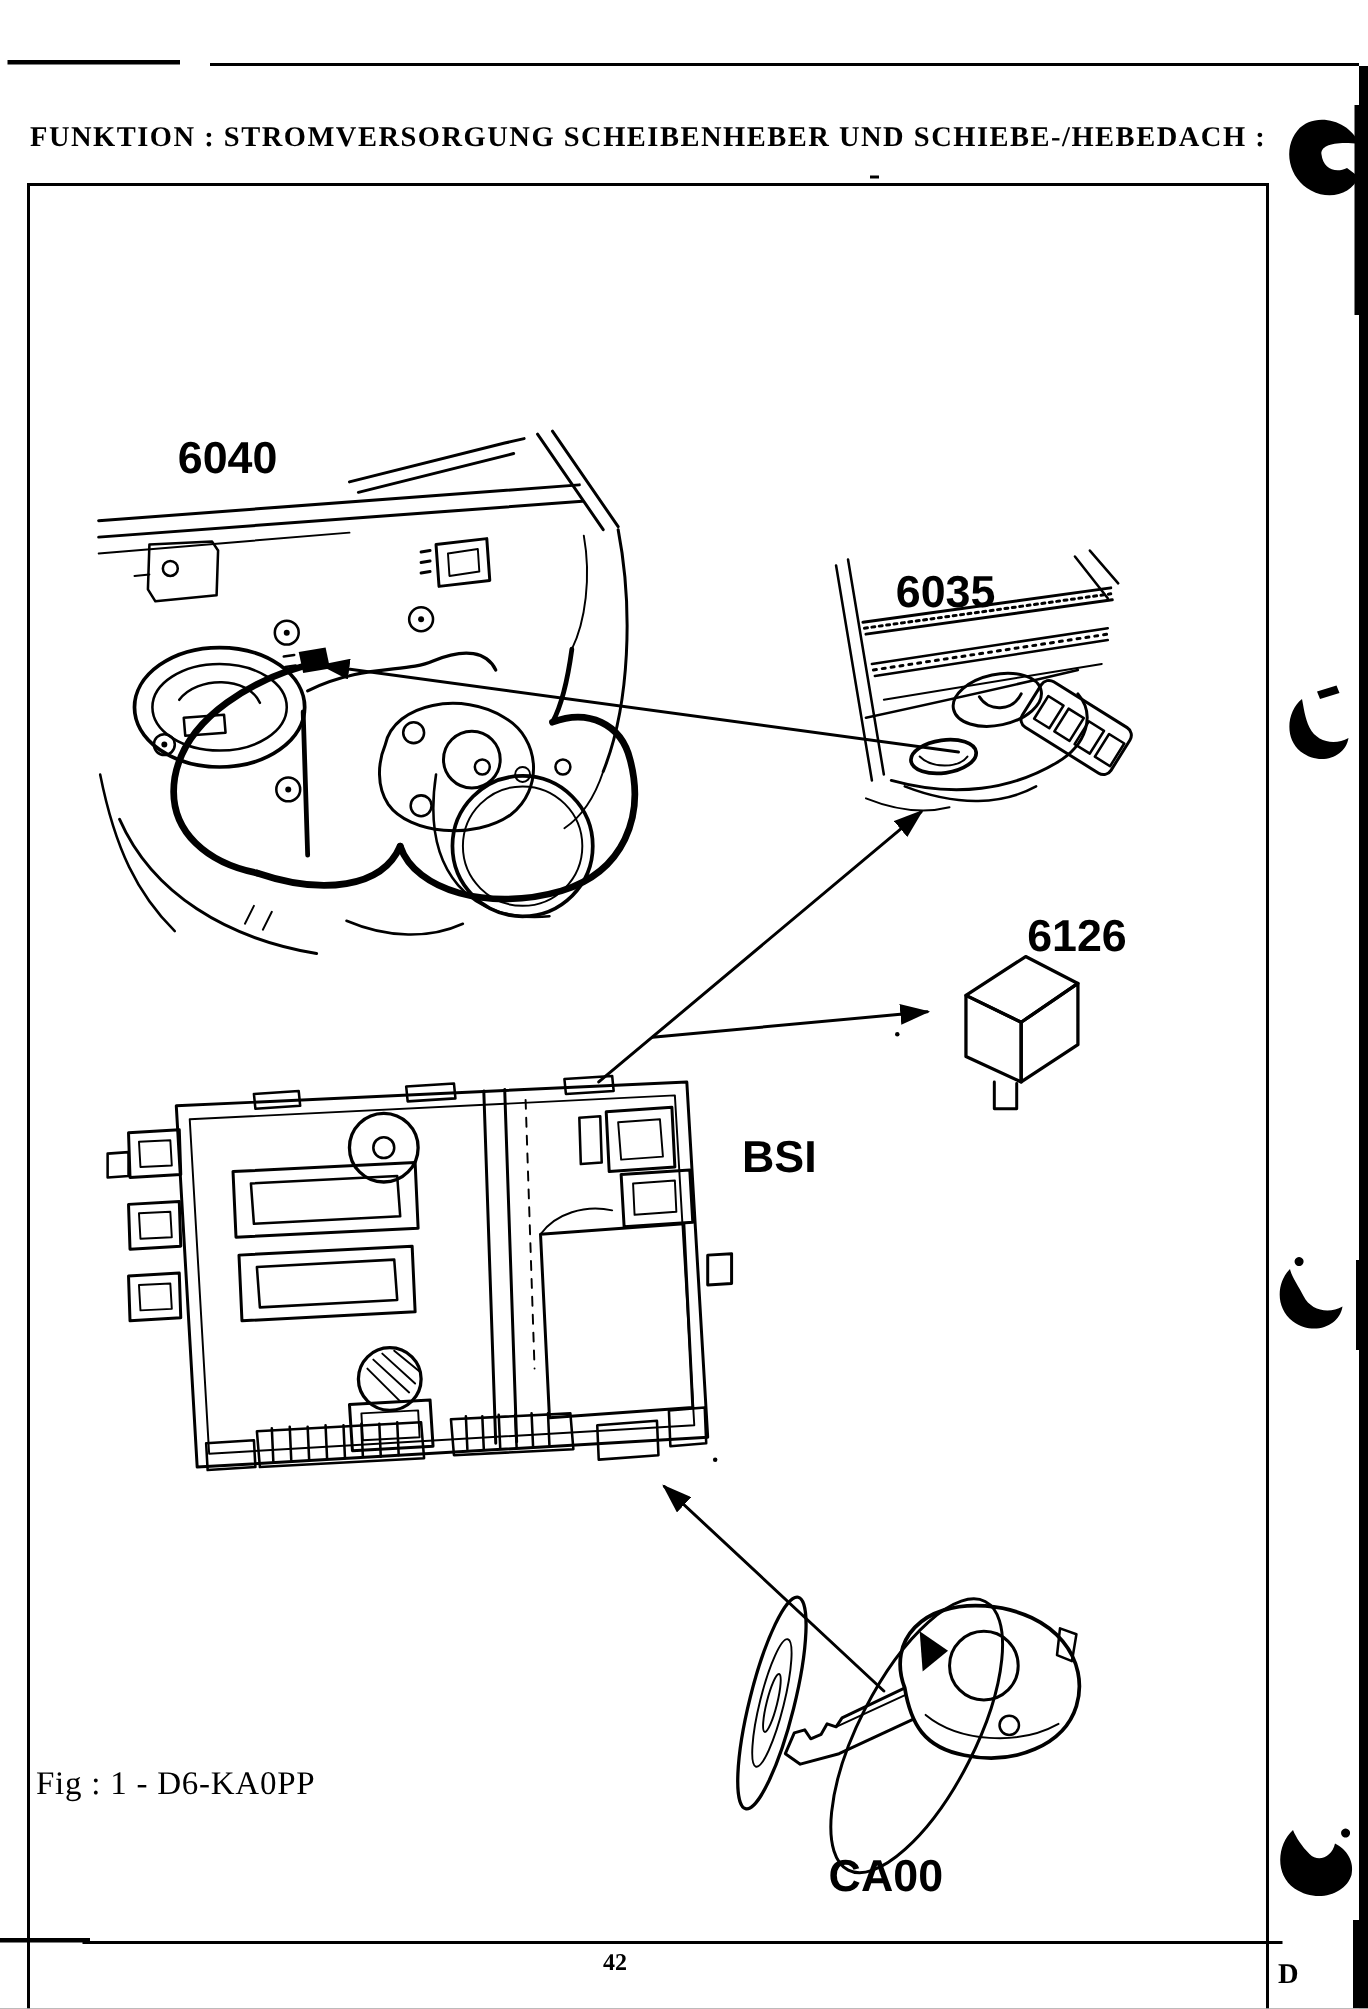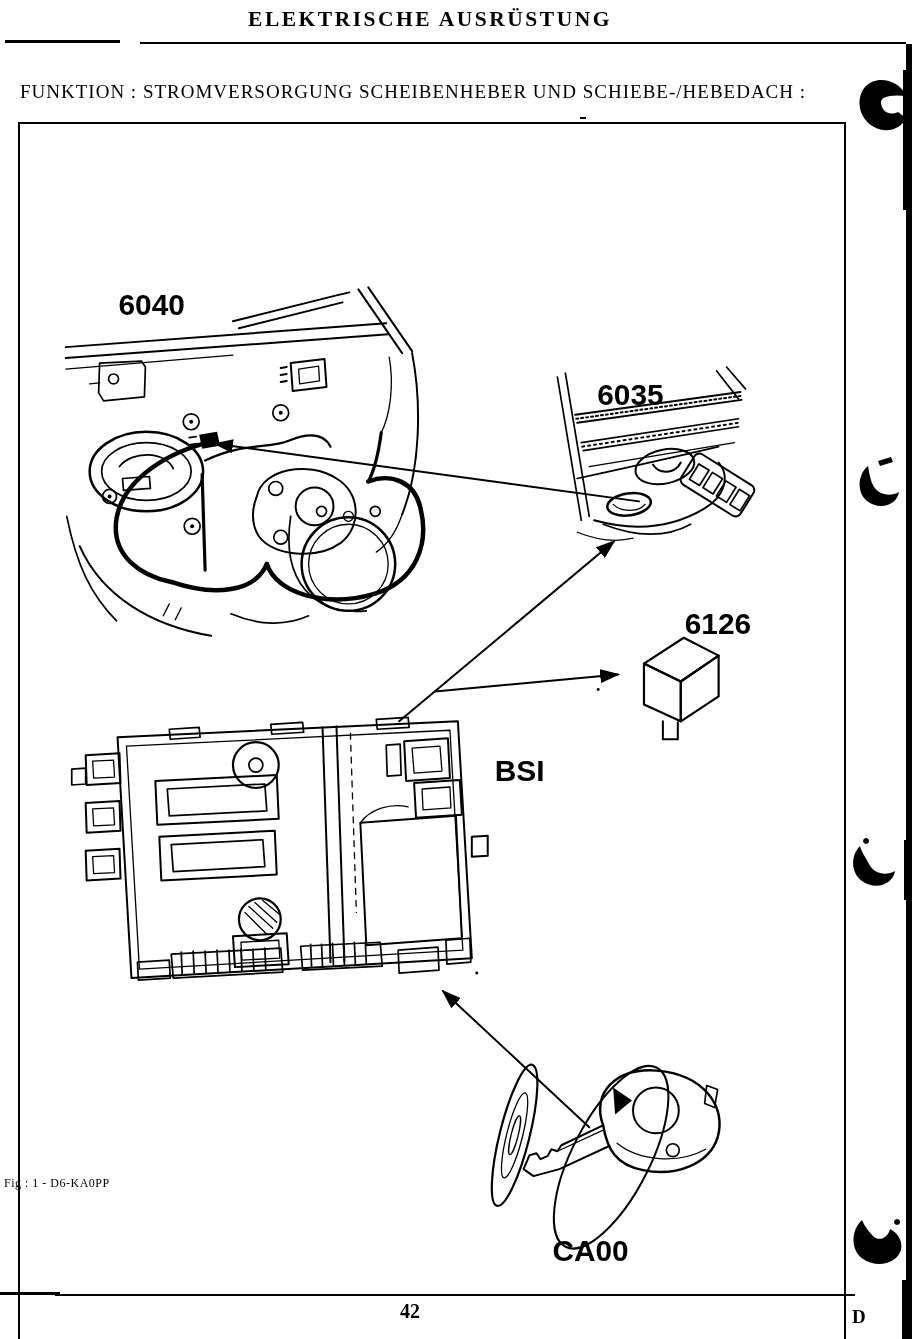--- a/index.html
+++ b/index.html
@@ -1,44 +1,43 @@
 <!DOCTYPE html>
 <html><head>
 <meta charset="utf-8">
 <style>
   html,body { margin:0; padding:0; background:#888; }
   .page { position:relative; width:912px; height:1339px; background:#fff;
           font-family:"Liberation Serif", serif; color:#000; overflow:hidden; }
   .ttl  { position:absolute; top:7px; left:0; width:860px; text-align:center;
           font-size:21.5px; font-weight:bold; letter-spacing:2.5px; white-space:nowrap; }
   .sub  { position:absolute; top:81px; left:20px; width:890px; font-size:19px;
-          font-weight:normal; letter-spacing:1px; white-space:nowrap; }
+          font-weight:bold; letter-spacing:1px; white-space:nowrap; }
   .rule { position:absolute; background:#000; }
   .frame { position:absolute; left:18px; top:122px; width:828px; height:1328px;
            border:2.5px solid #000; box-sizing:border-box; }
   .fig  { display:block; width:100%; height:100%; }
-  .cap  { position:absolute; left:4px; top:1176px; font-size:12px; letter-spacing:.5px; }
+  .cap  { position:absolute; left:24px; top:1176px; font-size:22px; letter-spacing:.5px; }
   .pnum { position:absolute; left:382px; top:1300px; width:56px; text-align:center;
-          font-size:20px; font-weight:bold; }
+          font-size:16px; font-weight:bold; }
   .slet { position:absolute; left:852px; top:1306px; font-size:19px; font-weight:bold; }
   .artifacts { position:absolute; left:0; top:0; pointer-events:none; }
   
   .ln  { fill:none; stroke:#000; stroke-width:2; stroke-linecap:round; stroke-linejoin:round; }
   .w1  { stroke-width:1.3; } .w15 { stroke-width:1.7; } .w22 { stroke-width:2.2; }
   .w25 { stroke-width:2.5; } .w3 { stroke-width:3.2; } .w45 { stroke-width:4.5; }
   .fillb { fill:#000; stroke:none; }
   .white { fill:#fff; }
   .lbl { font-family:"Liberation Sans", sans-serif; font-weight:bold; font-size:30px; fill:#000; }
 </style>
 </head>
 <body>
 
 <div class="page">
 
-  <div class="ttl">ELEKTRISCHE AUSRÜSTUNG</div>
   <div class="rule" style="left:5px;top:40px;width:115px;height:3px"></div>
   <div class="rule" style="left:140px;top:42px;width:766px;height:2.2px"></div>
 
   <div class="sub">FUNKTION : STROMVERSORGUNG SCHEIBENHEBER UND SCHIEBE-/HEBEDACH :</div>
 
   <div class="frame">
     <svg class="fig" viewBox="0 0 828 1046">
       <defs>
         <marker id="arr" markerUnits="userSpaceOnUse" markerWidth="20" markerHeight="14" refX="18" refY="7" orient="auto">
           <path d="M0,0 L20,7 L0,14 Z" fill="#000"></path>

